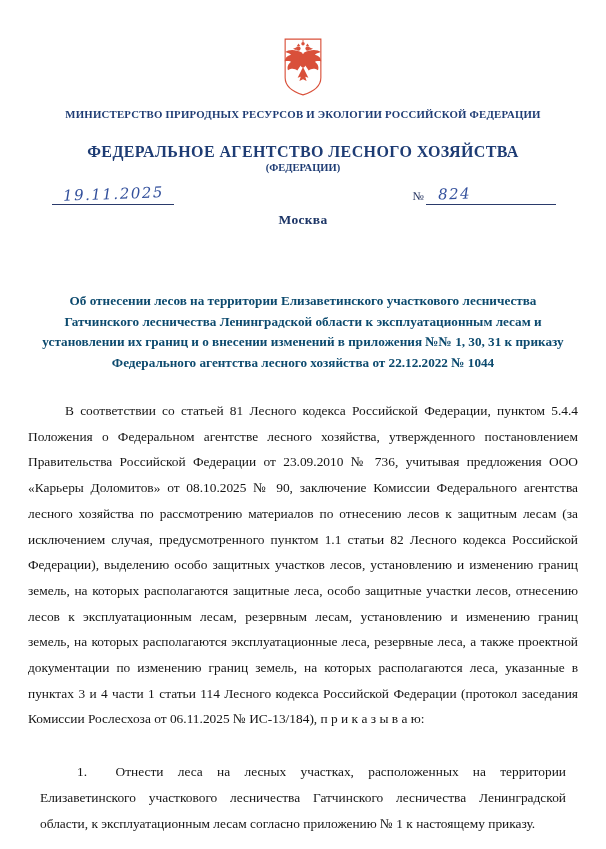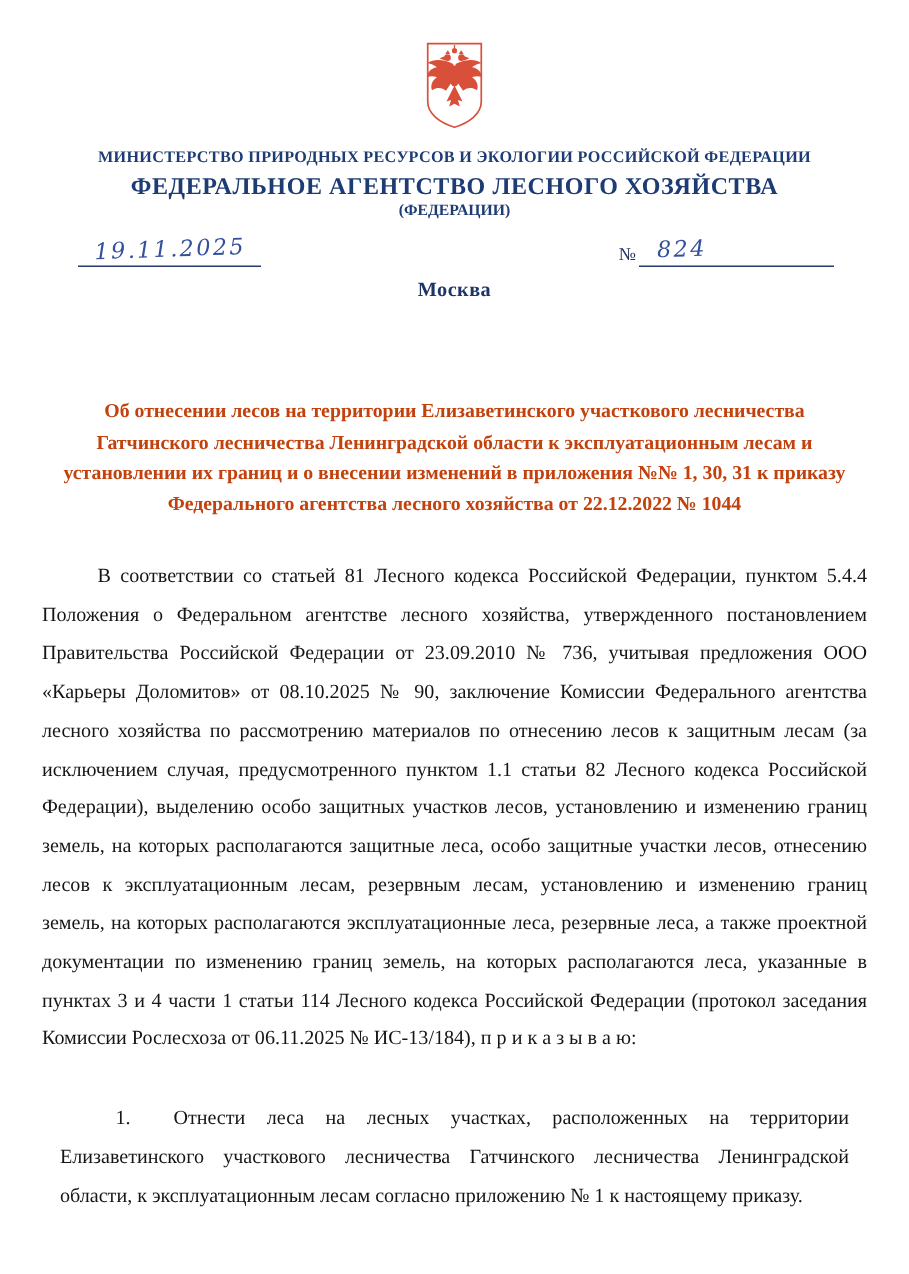--- a/index.html
+++ b/index.html
@@ -1,29 +1,29 @@
 <!DOCTYPE html>
 <html><head>
 <meta charset="utf-8">
 <style>
   html,body{margin:0;padding:0;background:#ffffff;}
   .page{
     width:606px;height:849px;background:#ffffff;position:relative;
     font-family:"Liberation Serif", serif;color:#1a1a1a;overflow:hidden;
     box-sizing:border-box;
   }
-  .header{text-align:center;padding-top:27px;}
+  .header{text-align:center;padding-top:37px;}
   .emblem{display:inline-block;line-height:0;}
   .emblem svg{width:44px;height:60px;}
   .ministry{
     margin-top:7px;font-size:10.8px;font-weight:bold;color:#1e3c74;
     letter-spacing:0.2px;
   }
   .agency{
-    margin-top:5px;font-size:16px;font-weight:bold;color:#1e3c74;
+    margin-top:23px;font-size:16px;font-weight:bold;color:#1e3c74;
     letter-spacing:0.4px;
   }
   .agency-abbr{margin-top:1px;font-size:10.5px;font-weight:bold;color:#1e3c74;}
   .doc-type{
     margin-top:16px;font-size:14.5px;color:#1e3c74;
     letter-spacing:8px;text-indent:8px;
   }
   .meta-row{
     display:flex;justify-content:space-between;align-items:flex-end;
     margin:10px 50px 0 52px;height:22px;
@@ -42,21 +42,21 @@
   .num-line{
     width:118px;border-bottom:1.4px solid #2a3a6b;text-align:left;
     padding:0 0 1px 12px;
   }
   .city{
     text-align:center;margin-top:7px;font-weight:bold;font-size:13.5px;
     color:#1c3566;letter-spacing:0.3px;
   }
   .order-title{
     margin:63px 42px 0;text-align:center;font-weight:bold;
-    font-size:13.2px;line-height:20.5px;color:#c2410c;
+    font-size:13.2px;line-height:20.5px;color:#0c4a6e;
   }
   .preamble{
     margin:25px 28px 0;text-align:justify;text-indent:37px;
     font-size:13.4px;line-height:25.7px;color:#151515;
   }
   .order-item{
     margin:27px 40px 0;text-align:justify;text-indent:37px;
     font-size:13.4px;line-height:25.7px;color:#151515;
   }
 </style>

